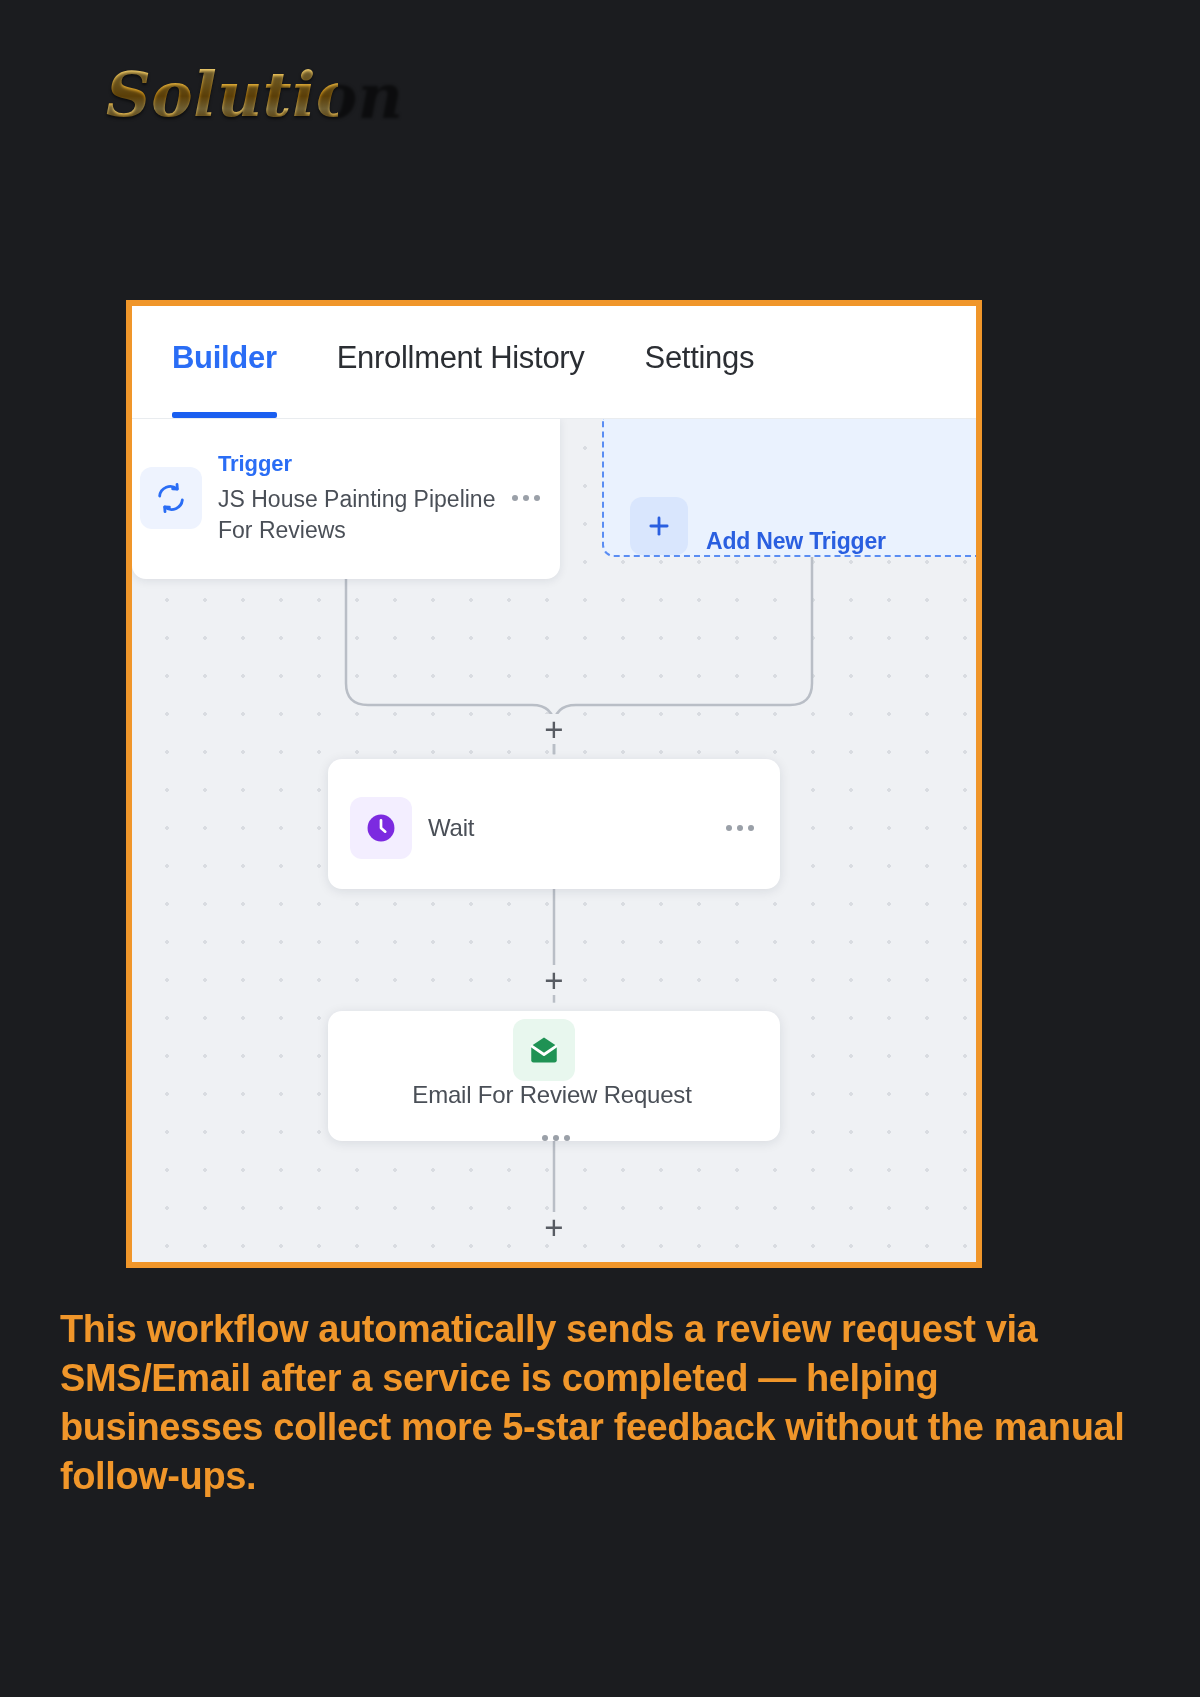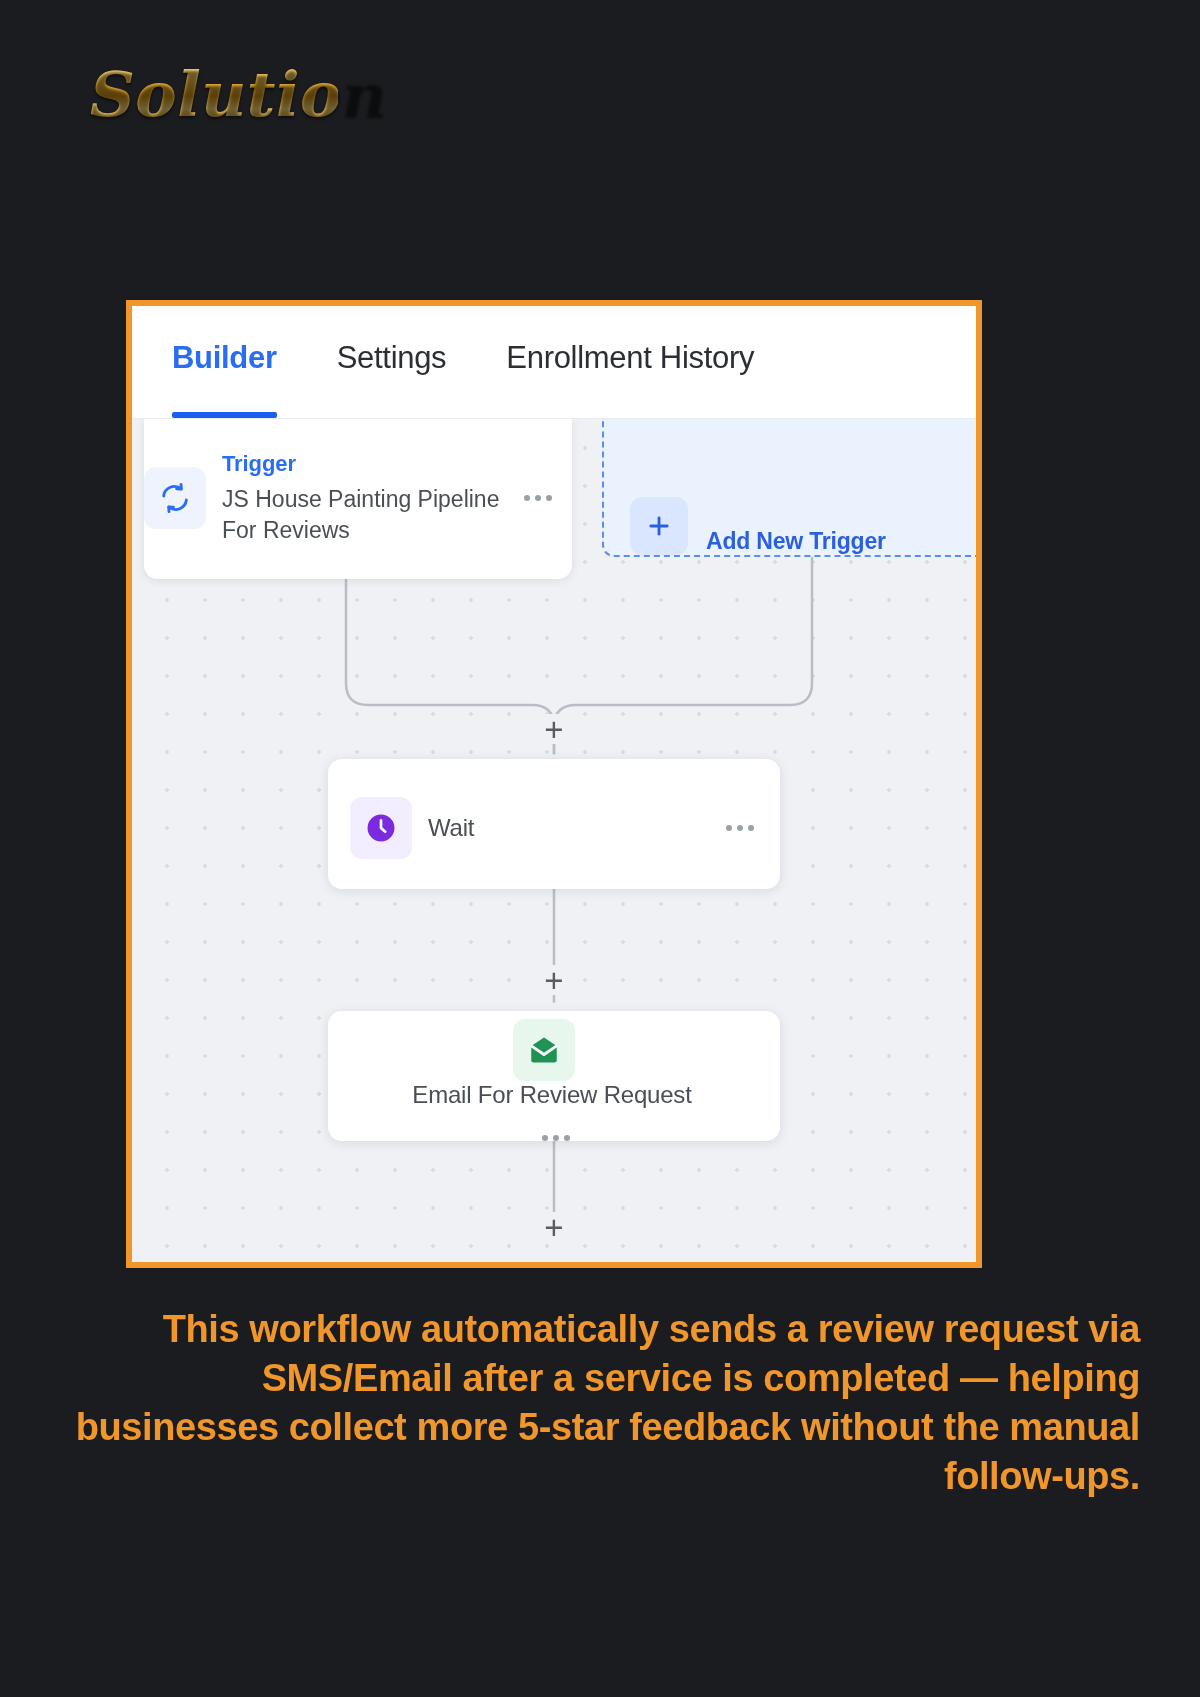--- a/index.html
+++ b/index.html
@@ -43,21 +43,21 @@
     -webkit-background-clip: text;
     background-clip: text;
     color: transparent;
     -webkit-text-fill-color: transparent;
     text-shadow: 0 2px 3px rgba(0,0,0,0.55);
     display: block;
   }
   .logo-line.second {
     font-size: 62px;
     margin-top: -6px;
-    margin-left: 12px;
+    margin-left: 28px;
   }
 
   
   .frame {
     position: absolute;
     left: 126px;
     top: 300px;
     width: 856px;
     height: 968px;
     border: 6px solid #f0962a;
@@ -113,30 +113,30 @@
     background-color: #eff1f4;
     background-image: radial-gradient(circle, #d9dce1 1.6px, transparent 1.7px);
     background-size: 38px 38px;
     background-position: 16px 10px;
     overflow: hidden;
   }
 
   
   .trigger-card {
     position: absolute;
-    left: 12px;
+    left: 0;
     top: -2px;
     width: 428px;
     height: 162px;
     background: #ffffff;
     border-radius: 0 0 14px 14px;
     box-shadow: 0 2px 10px rgba(20,30,50,0.09);
     display: flex;
     align-items: center;
-    padding: 0 20px 0 0;
+    padding: 0 20px 0 8px;
   }
   .icon-tile {
     width: 62px;
     height: 62px;
     border-radius: 12px;
     flex: 0 0 auto;
     display: flex;
     align-items: center;
     justify-content: center;
     margin-right: 16px;
@@ -254,21 +254,21 @@
     color: #4a4f57;
     letter-spacing: -0.2px;
   }
 
   
   .caption {
     position: absolute;
     left: 60px;
     top: 1305px;
     width: 1080px;
-    text-align: right;
+    text-align: left;
     color: #f0962a;
     font-size: 38px;
     font-weight: 700;
     line-height: 1.29;
     letter-spacing: -0.4px;
   }
 </style>
 </head>
 <body>
 
@@ -276,22 +276,22 @@
 
   <div class="logo">
     <span class="logo-line second">Solution</span>
   </div>
 
   <div class="frame">
 
     <div class="tabbar">
       <div class="tabs">
         <div class="tab active">Builder</div>
+        <div class="tab">Enrollment History</div>
         <div class="tab">Settings</div>
-        <div class="tab">Enrollment History</div>
       </div>
     </div>
 
     <div class="canvas">
 
       <svg class="connectors" viewBox="0 0 844 855" preserveAspectRatio="none">
 
         <path d="M 214 160 L 214 268 Q 214 290 236 290 L 400 290 Q 422 290 422 312 L 422 340" fill="none" stroke="#b9bec6" stroke-width="2.5"></path>
 
         <path d="M 680 140 L 680 268 Q 680 290 658 290 L 444 290 Q 422 290 422 312 L 422 340" fill="none" stroke="#b9bec6" stroke-width="2.5"></path>

